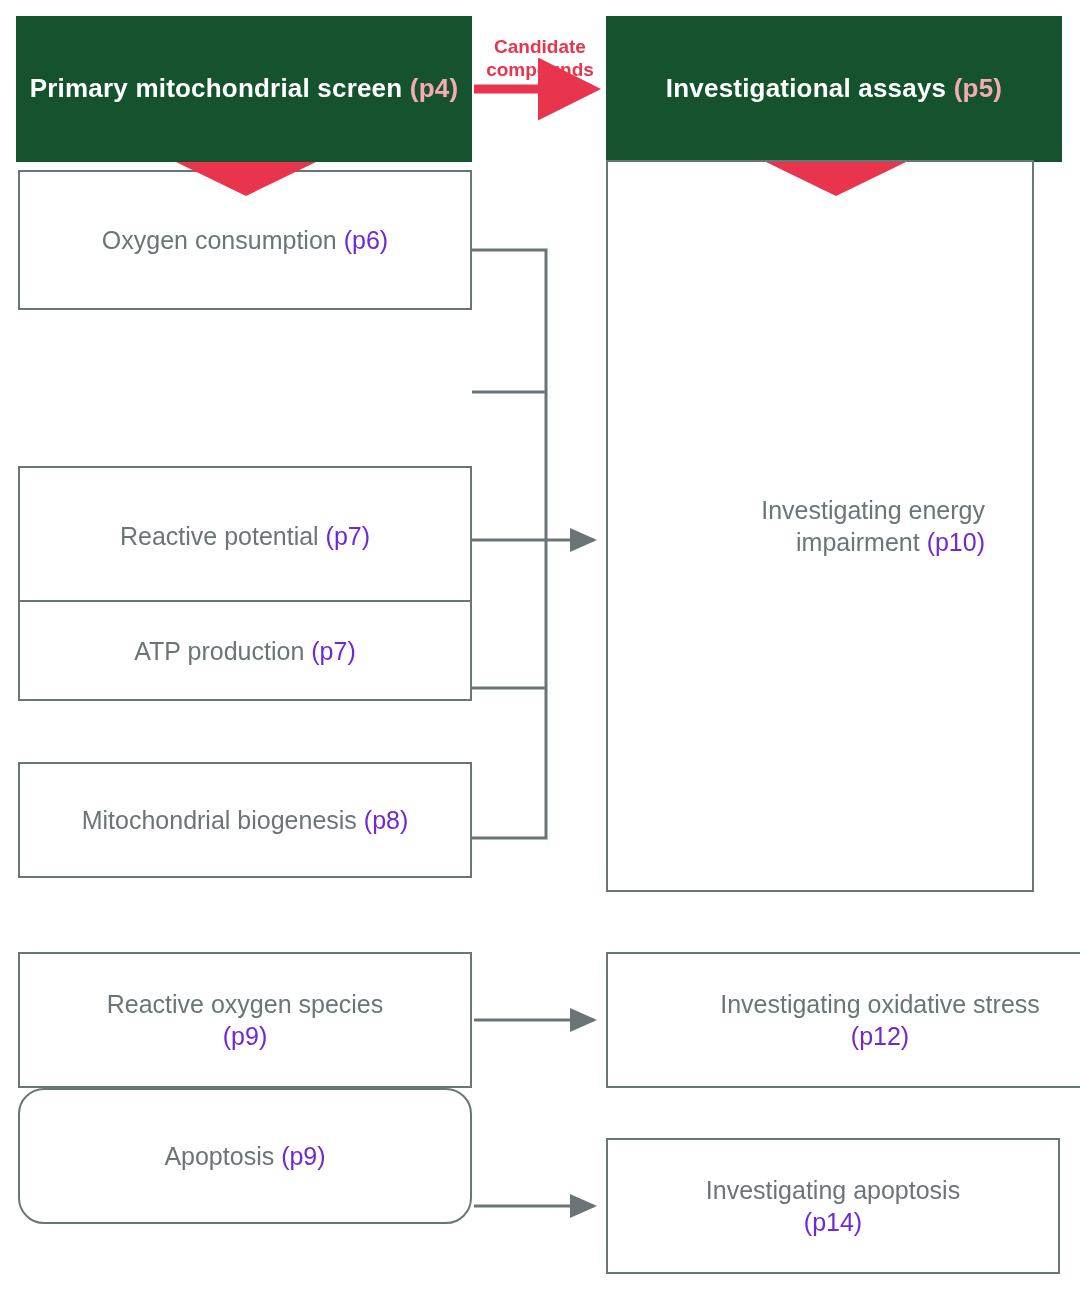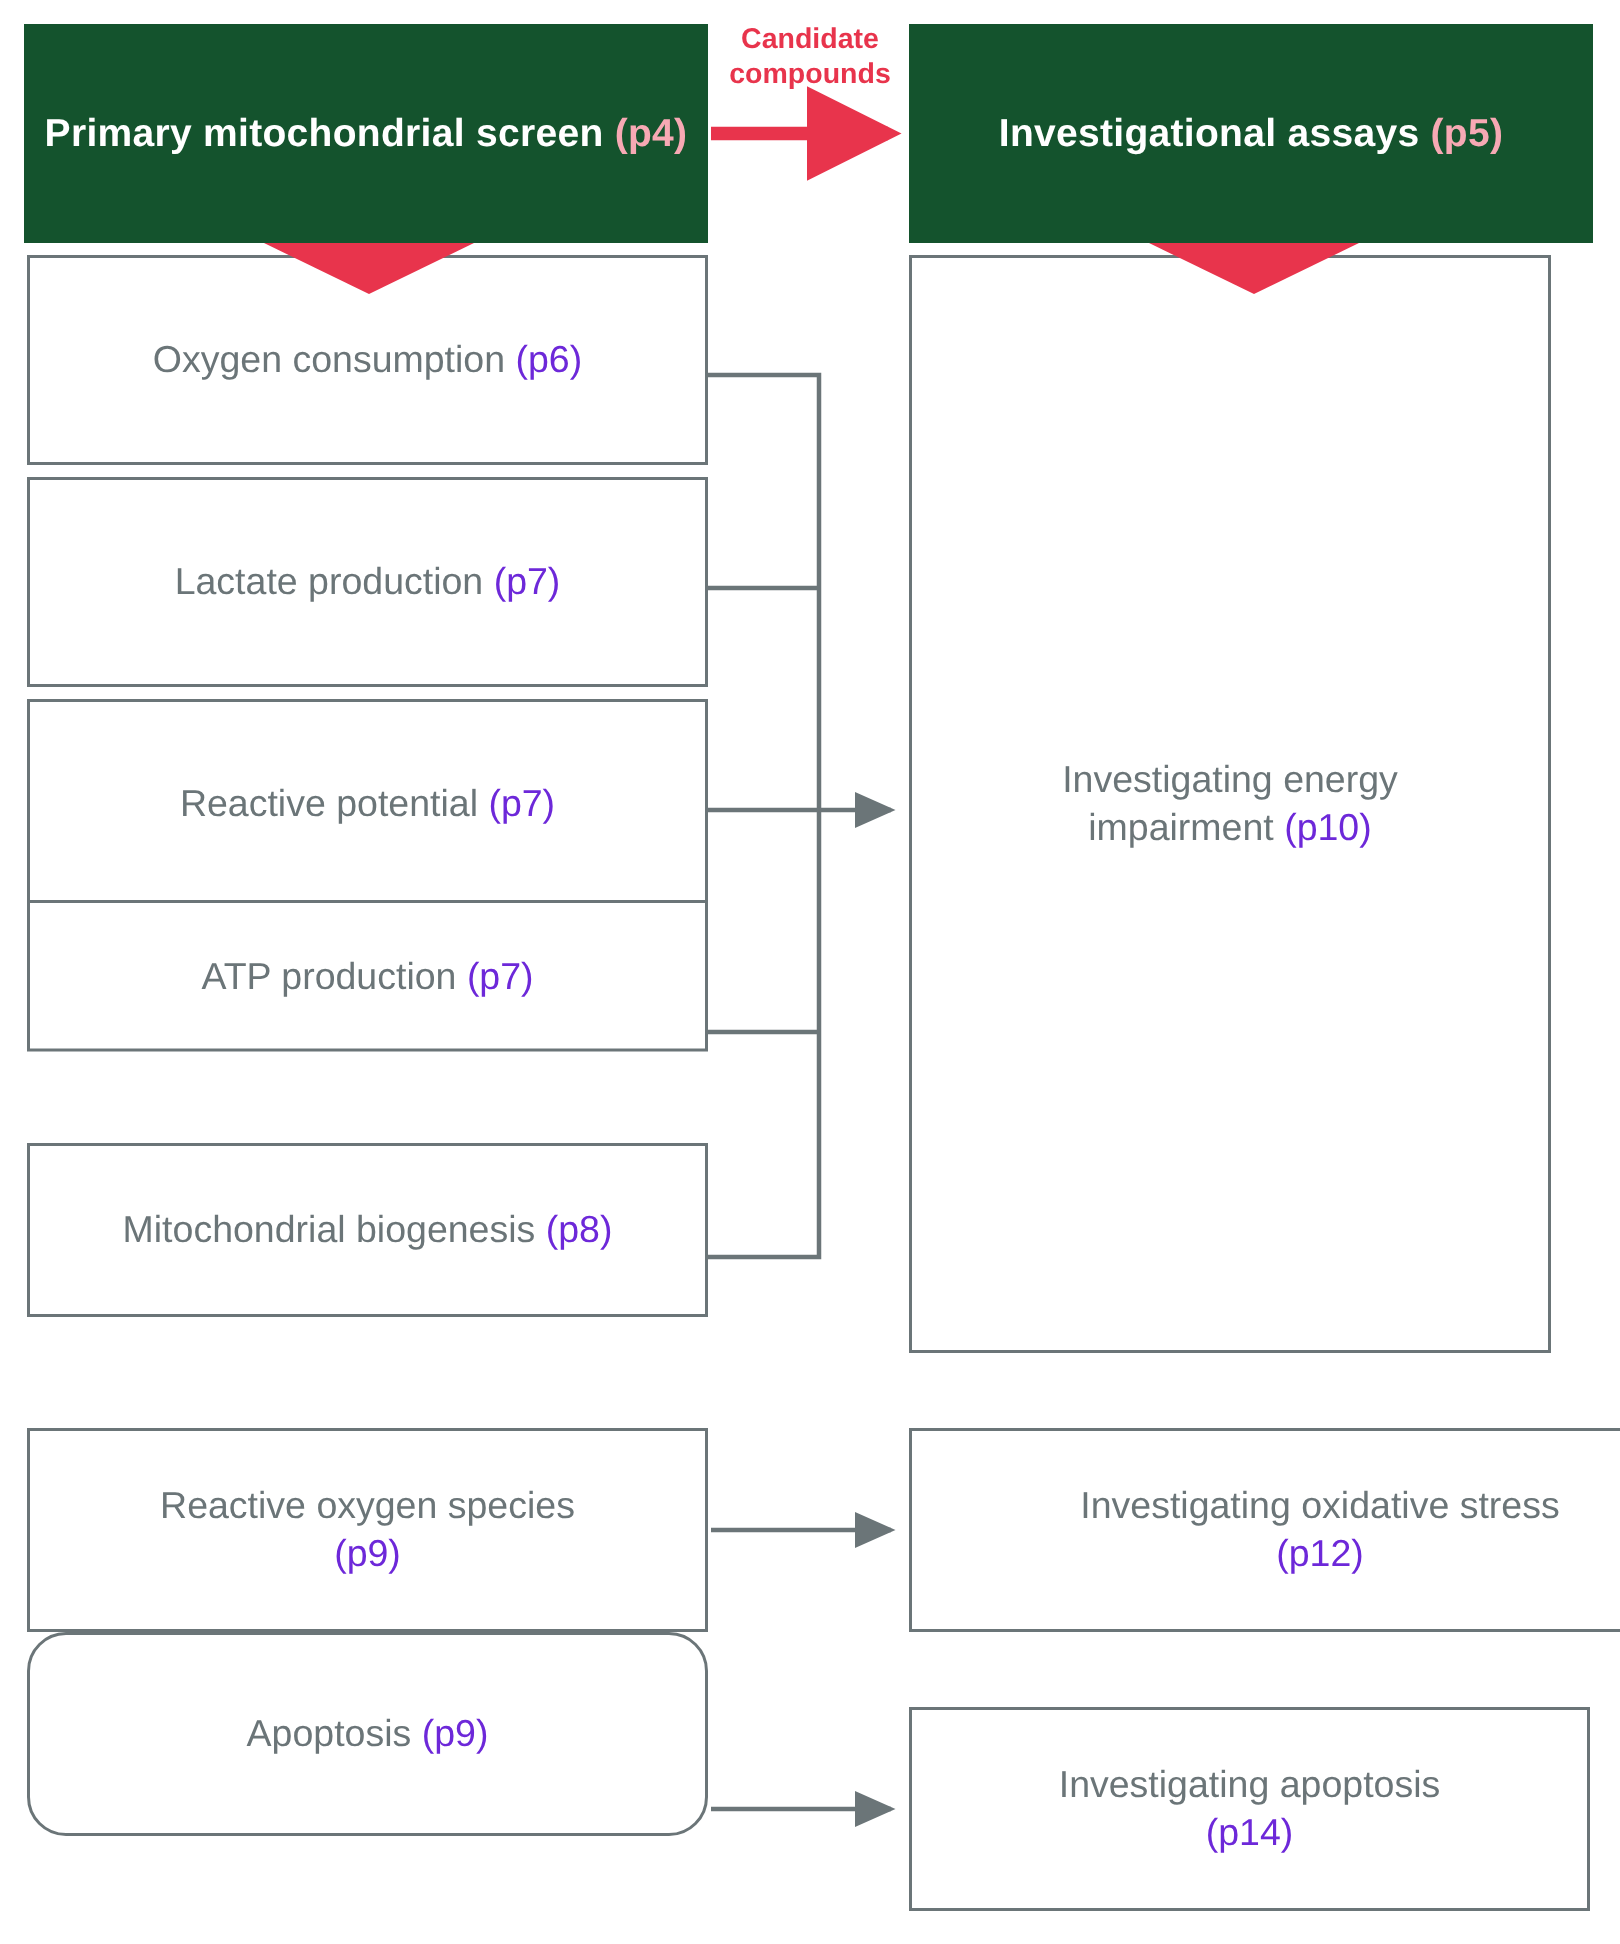--- a/index.html
+++ b/index.html
@@ -55,20 +55,21 @@
   .big-box {
     font-size: 25px;
   }
   .label-candidate {
     position: absolute;
     color: #e8344c;
     font-weight: bold;
     font-size: 19px;
     text-align: center;
     line-height: 1.2;
+    margin-top: 20px;
   }
   svg.overlay {
     position: absolute;
     left: 0;
     top: 0;
     width: 1080px;
     height: 1296px;
     pointer-events: none;
   }
 </style>
@@ -96,26 +97,20 @@
     <div>compounds</div>
   </div>
 
   <div class="box" style="left:18px; top:170px; width:454px; height:140px;">
     <div>
       <span>Oxygen consumption</span>
       <span class="pg"> (p6)</span>
     </div>
   </div>
 
-  <div class="box" style="left:18px; top:318px; width:454px; height:140px;">
-    <div>
-      <span>Lactate production</span>
-      <span class="pg"> (p7)</span>
-    </div>
-  </div>
 
   <div class="box" style="left:18px; top:466px; width:454px; height:140px;">
     <div>
       <span>Reactive potential</span>
       <span class="pg"> (p7)</span>
     </div>
   </div>
 
   <div class="box" style="left:18px; top:600px; width:454px; height:101px;">
     <div>
@@ -138,21 +133,21 @@
     </div>
   </div>
 
   <div class="box" style="left:18px; top:1088px; width:454px; height:136px;border-radius:26px;">
     <div>
       <span>Apoptosis</span>
       <span class="pg"> (p9)</span>
     </div>
   </div>
 
-  <div class="box big-box" style="left:606px; top:170px; width:428px; height:732px;">
+  <div class="box big-box" style="left:606px; top:160px; width:428px; height:732px;text-align:right;">
     <div style="max-width:330px;">
       <span>Investigating energy impairment</span>
       <span class="pg"> (p10)</span>
     </div>
   </div>
 
   <div class="box" style="left:606px; top:952px; width:548px; height:136px;">
     <div style="max-width:380px;">
       <span>Investigating oxidative stress</span>
       <span class="pg"> (p12)</span>

